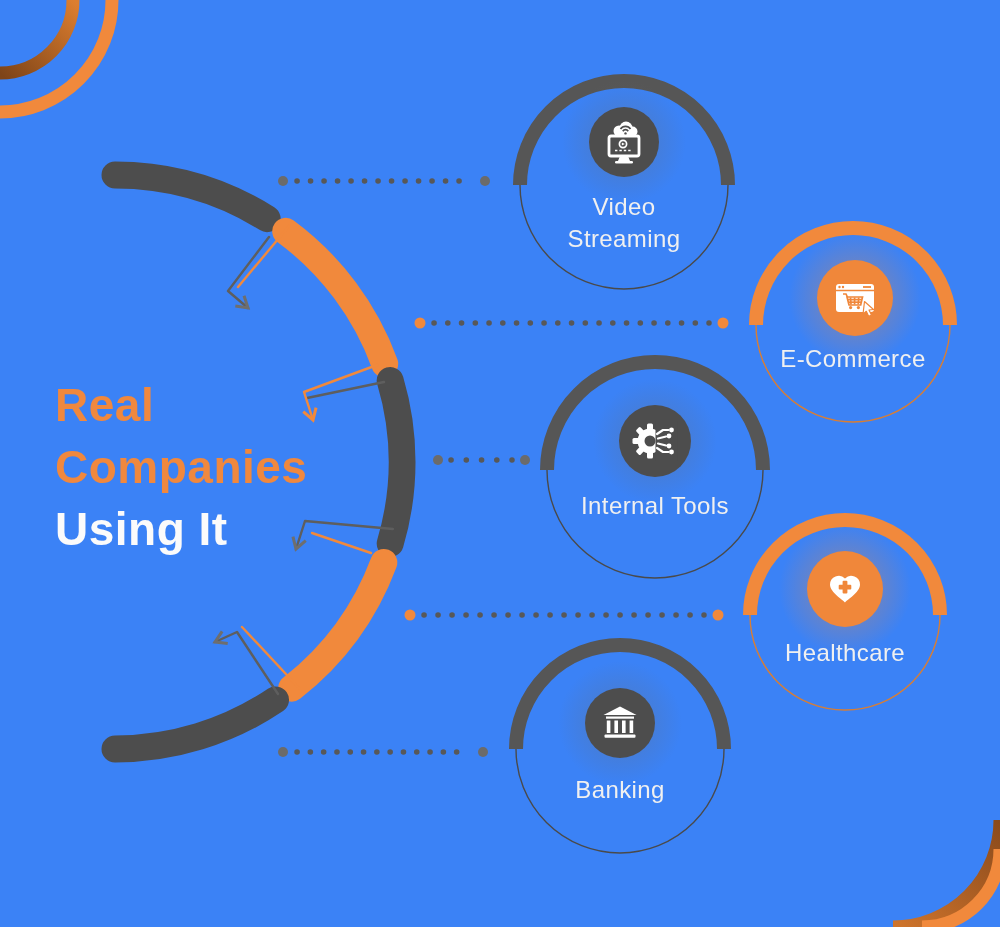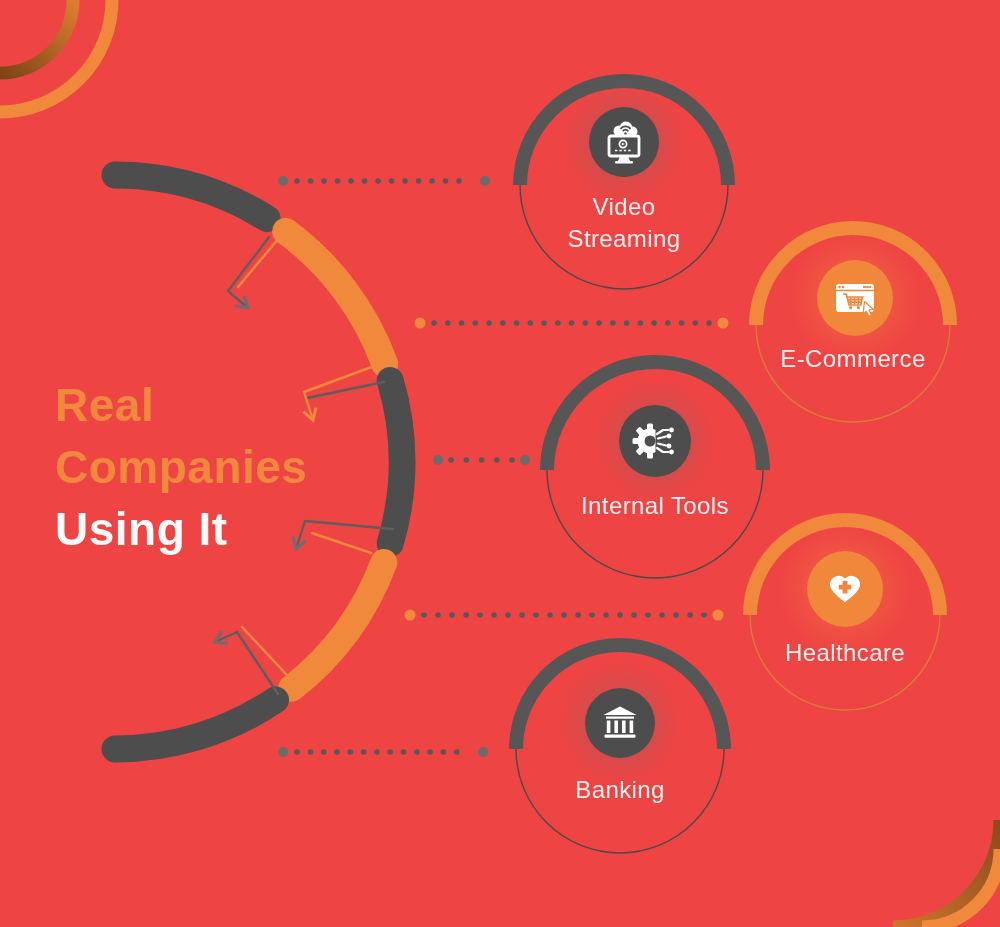--- a/index.html
+++ b/index.html
@@ -4,21 +4,21 @@
 <style>
   html, body {
     margin: 0;
     padding: 0;
     background: #191511;
   }
   .canvas {
     position: relative;
     width: 1000px;
     height: 927px;
-    background: #ef4444;
+    background: #3b82f6;
     overflow: hidden;
     font-family: "Liberation Sans", sans-serif;
   }
   svg { display: block; }
 
   .title-line { font-family: "Liberation Sans", sans-serif; font-weight: 700; font-size: 46px; letter-spacing: 0.5px; }
   .title-orange { fill: #F0883E; }
   .title-white  { fill: #FBFBFB; }
 
   .node-label {

